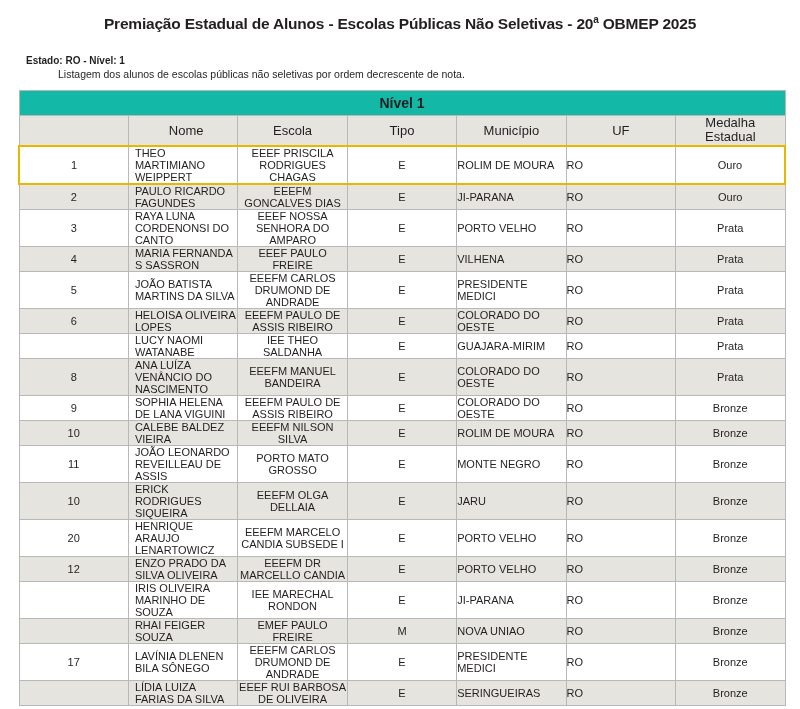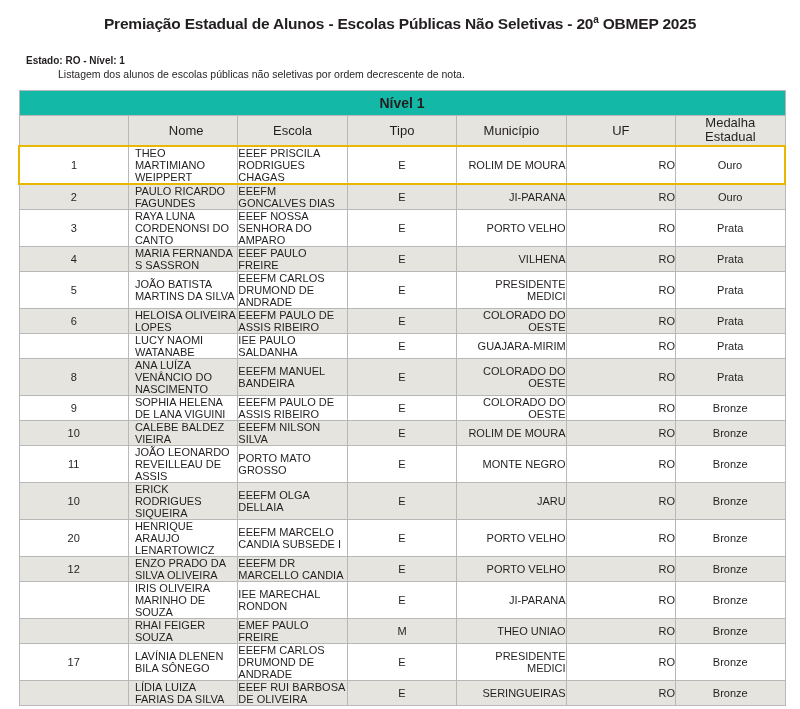--- a/index.html
+++ b/index.html
@@ -98,33 +98,33 @@
     width: 30px;
     text-align: center;
   }
   .c-nome {
     width: 262px;
     text-align: left;
     padding-left: 6px !important;
   }
   .c-escola {
     width: 238px;
-    text-align: left;
+    text-align: center;
   }
   .c-tipo {
     width: 38px;
     text-align: center;
   }
   .c-mun {
     width: 130px;
-    text-align: right;
+    text-align: left;
   }
   .c-uf {
     width: 32px;
-    text-align: right;
+    text-align: left;
   }
   .c-med {
     width: 52px;
     text-align: center;
   }
   .highlight-row td {
     background: #ffffff !important;
     border-top: 2px solid #e8b800 !important;
     border-bottom: 2px solid #e8b800 !important;
     margin-left: 36px;
@@ -220,21 +220,21 @@
           <td class="c-nome">HELOISA OLIVEIRA LOPES</td>
           <td class="c-escola">EEEFM PAULO DE ASSIS RIBEIRO</td>
           <td class="c-tipo">E</td>
           <td class="c-mun">COLORADO DO OESTE</td>
           <td class="c-uf">RO</td>
           <td class="c-med">Prata</td>
         </tr>
         <tr class="row plain">
           <td class="c-pos"></td>
           <td class="c-nome">LUCY NAOMI WATANABE</td>
-          <td class="c-escola">IEE PAULO SALDANHA</td>
+          <td class="c-escola">IEE THEO SALDANHA</td>
           <td class="c-tipo">E</td>
           <td class="c-mun">GUAJARA-MIRIM</td>
           <td class="c-uf">RO</td>
           <td class="c-med">Prata</td>
         </tr>
         <tr class="row alt">
           <td class="c-pos">8</td>
           <td class="c-nome">ANA LUÍZA VENÂNCIO DO NASCIMENTO</td>
           <td class="c-escola">EEEFM MANUEL BANDEIRA</td>
           <td class="c-tipo">E</td>
@@ -303,21 +303,21 @@
           <td class="c-tipo">E</td>
           <td class="c-mun">JI-PARANA</td>
           <td class="c-uf">RO</td>
           <td class="c-med">Bronze</td>
         </tr>
         <tr class="row alt">
           <td class="c-pos"></td>
           <td class="c-nome">RHAI FEIGER SOUZA</td>
           <td class="c-escola">EMEF PAULO FREIRE</td>
           <td class="c-tipo">M</td>
-          <td class="c-mun">THEO UNIAO</td>
+          <td class="c-mun">NOVA UNIAO</td>
           <td class="c-uf">RO</td>
           <td class="c-med">Bronze</td>
         </tr>
         <tr class="row plain">
           <td class="c-pos">17</td>
           <td class="c-nome">LAVÍNIA DLENEN BILA SÔNEGO</td>
           <td class="c-escola">EEEFM CARLOS DRUMOND DE ANDRADE</td>
           <td class="c-tipo">E</td>
           <td class="c-mun">PRESIDENTE MEDICI</td>
           <td class="c-uf">RO</td>

